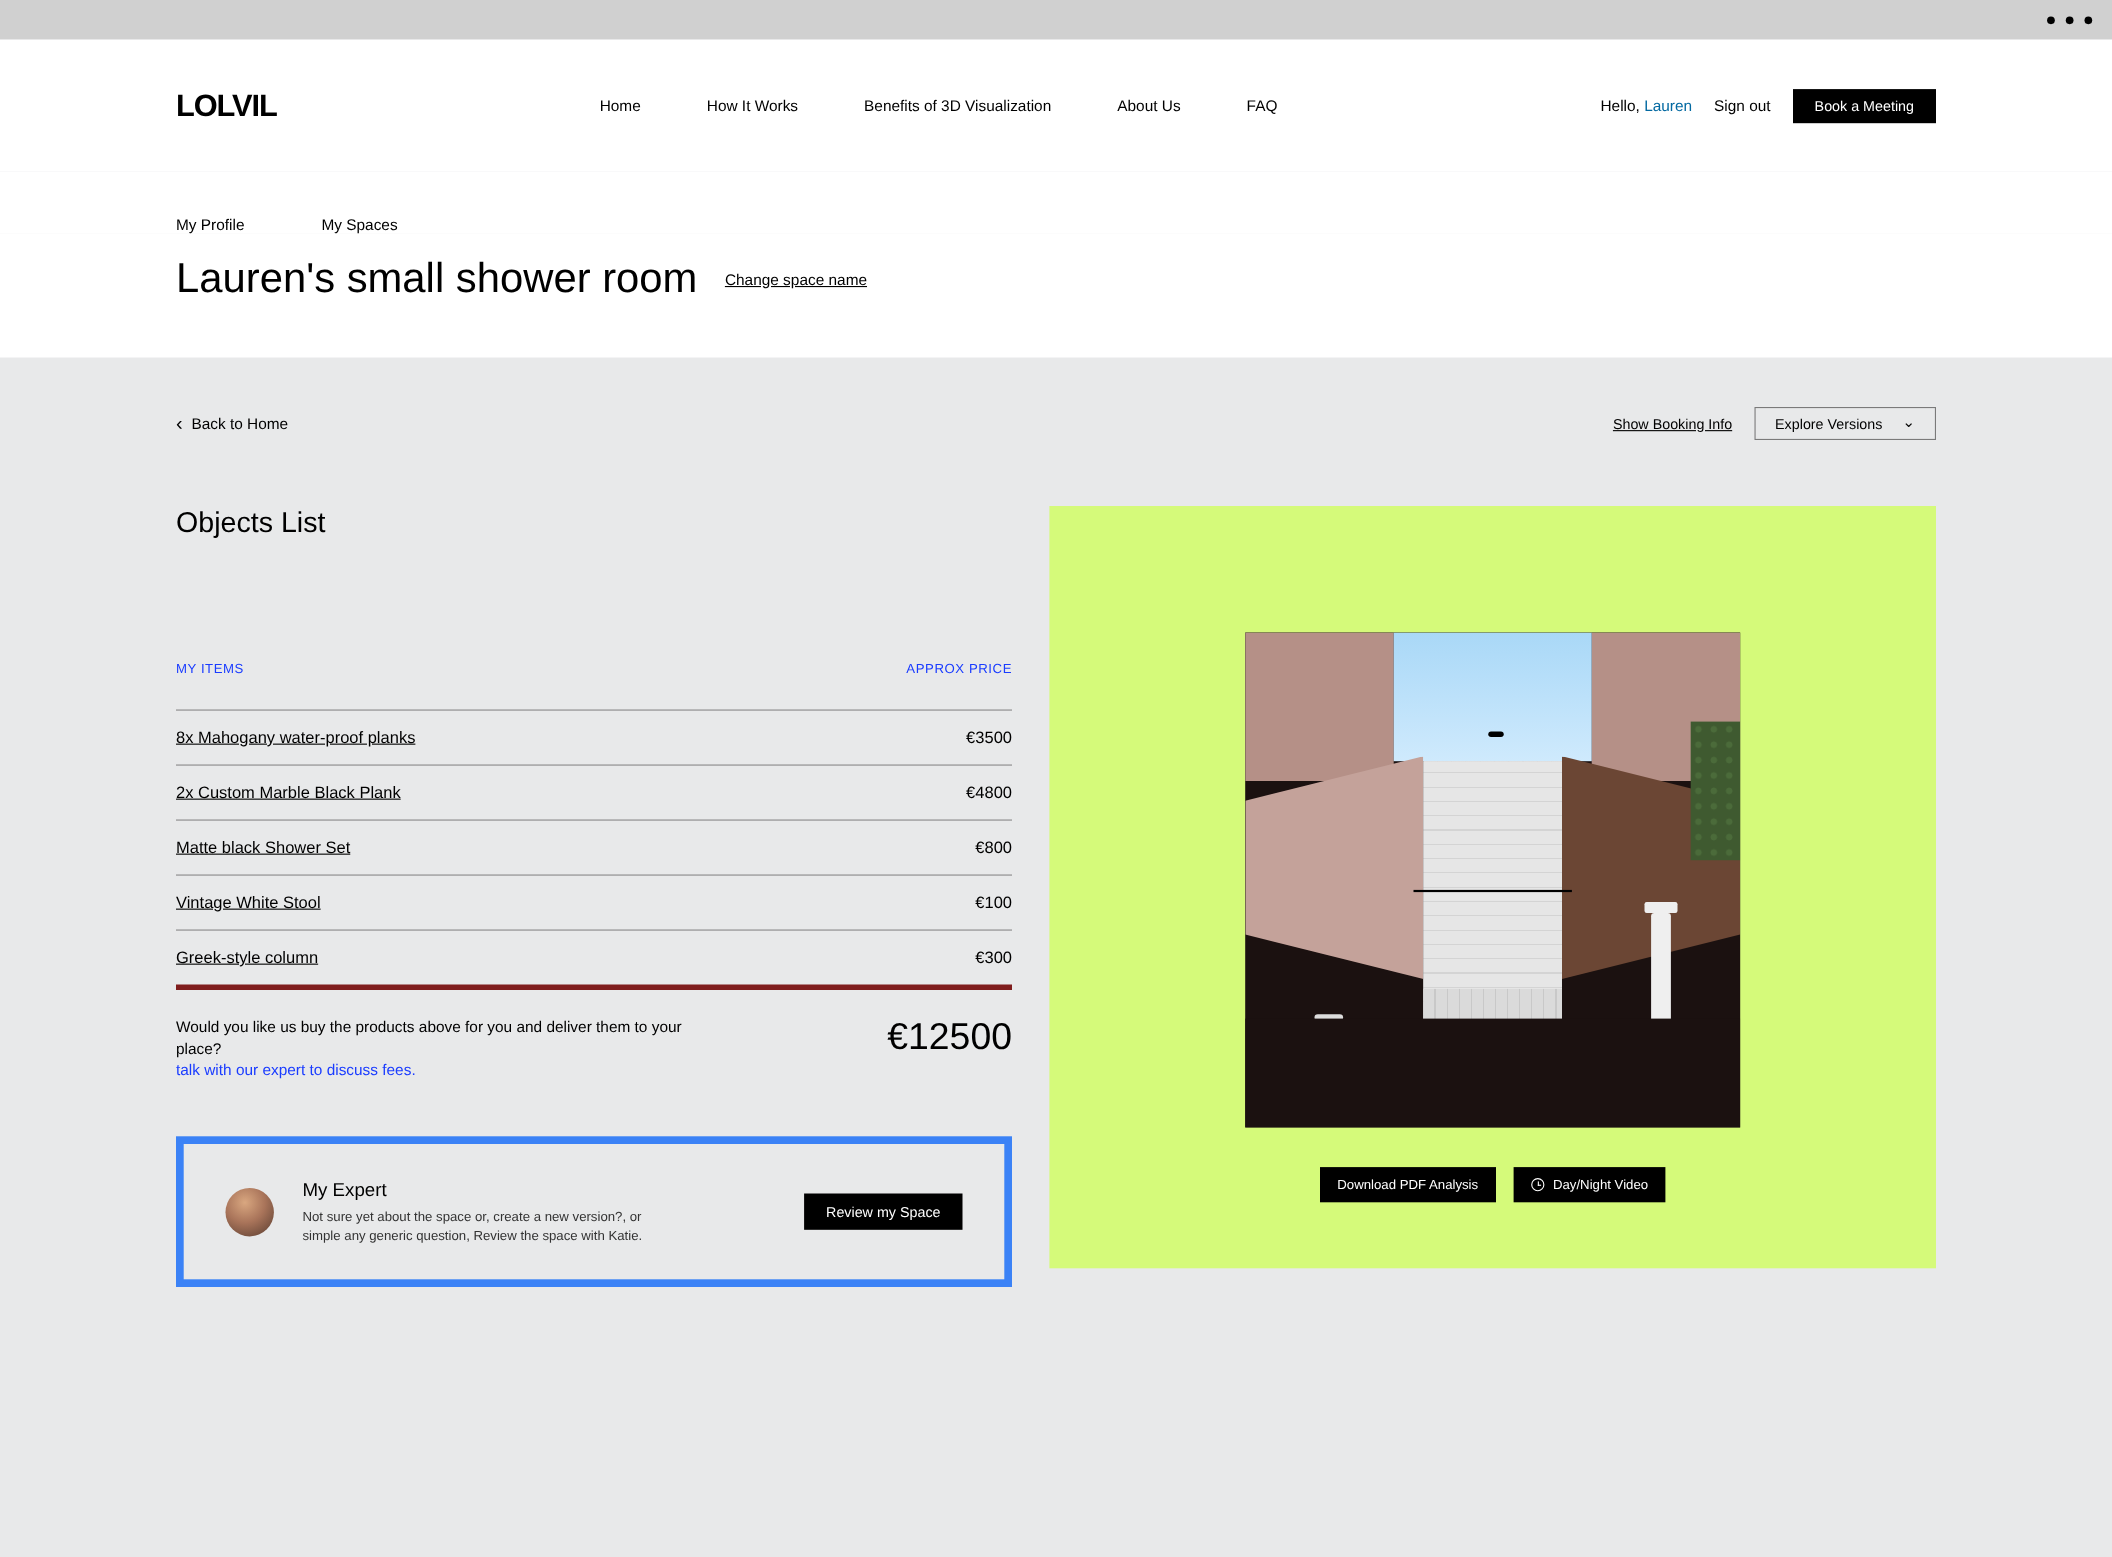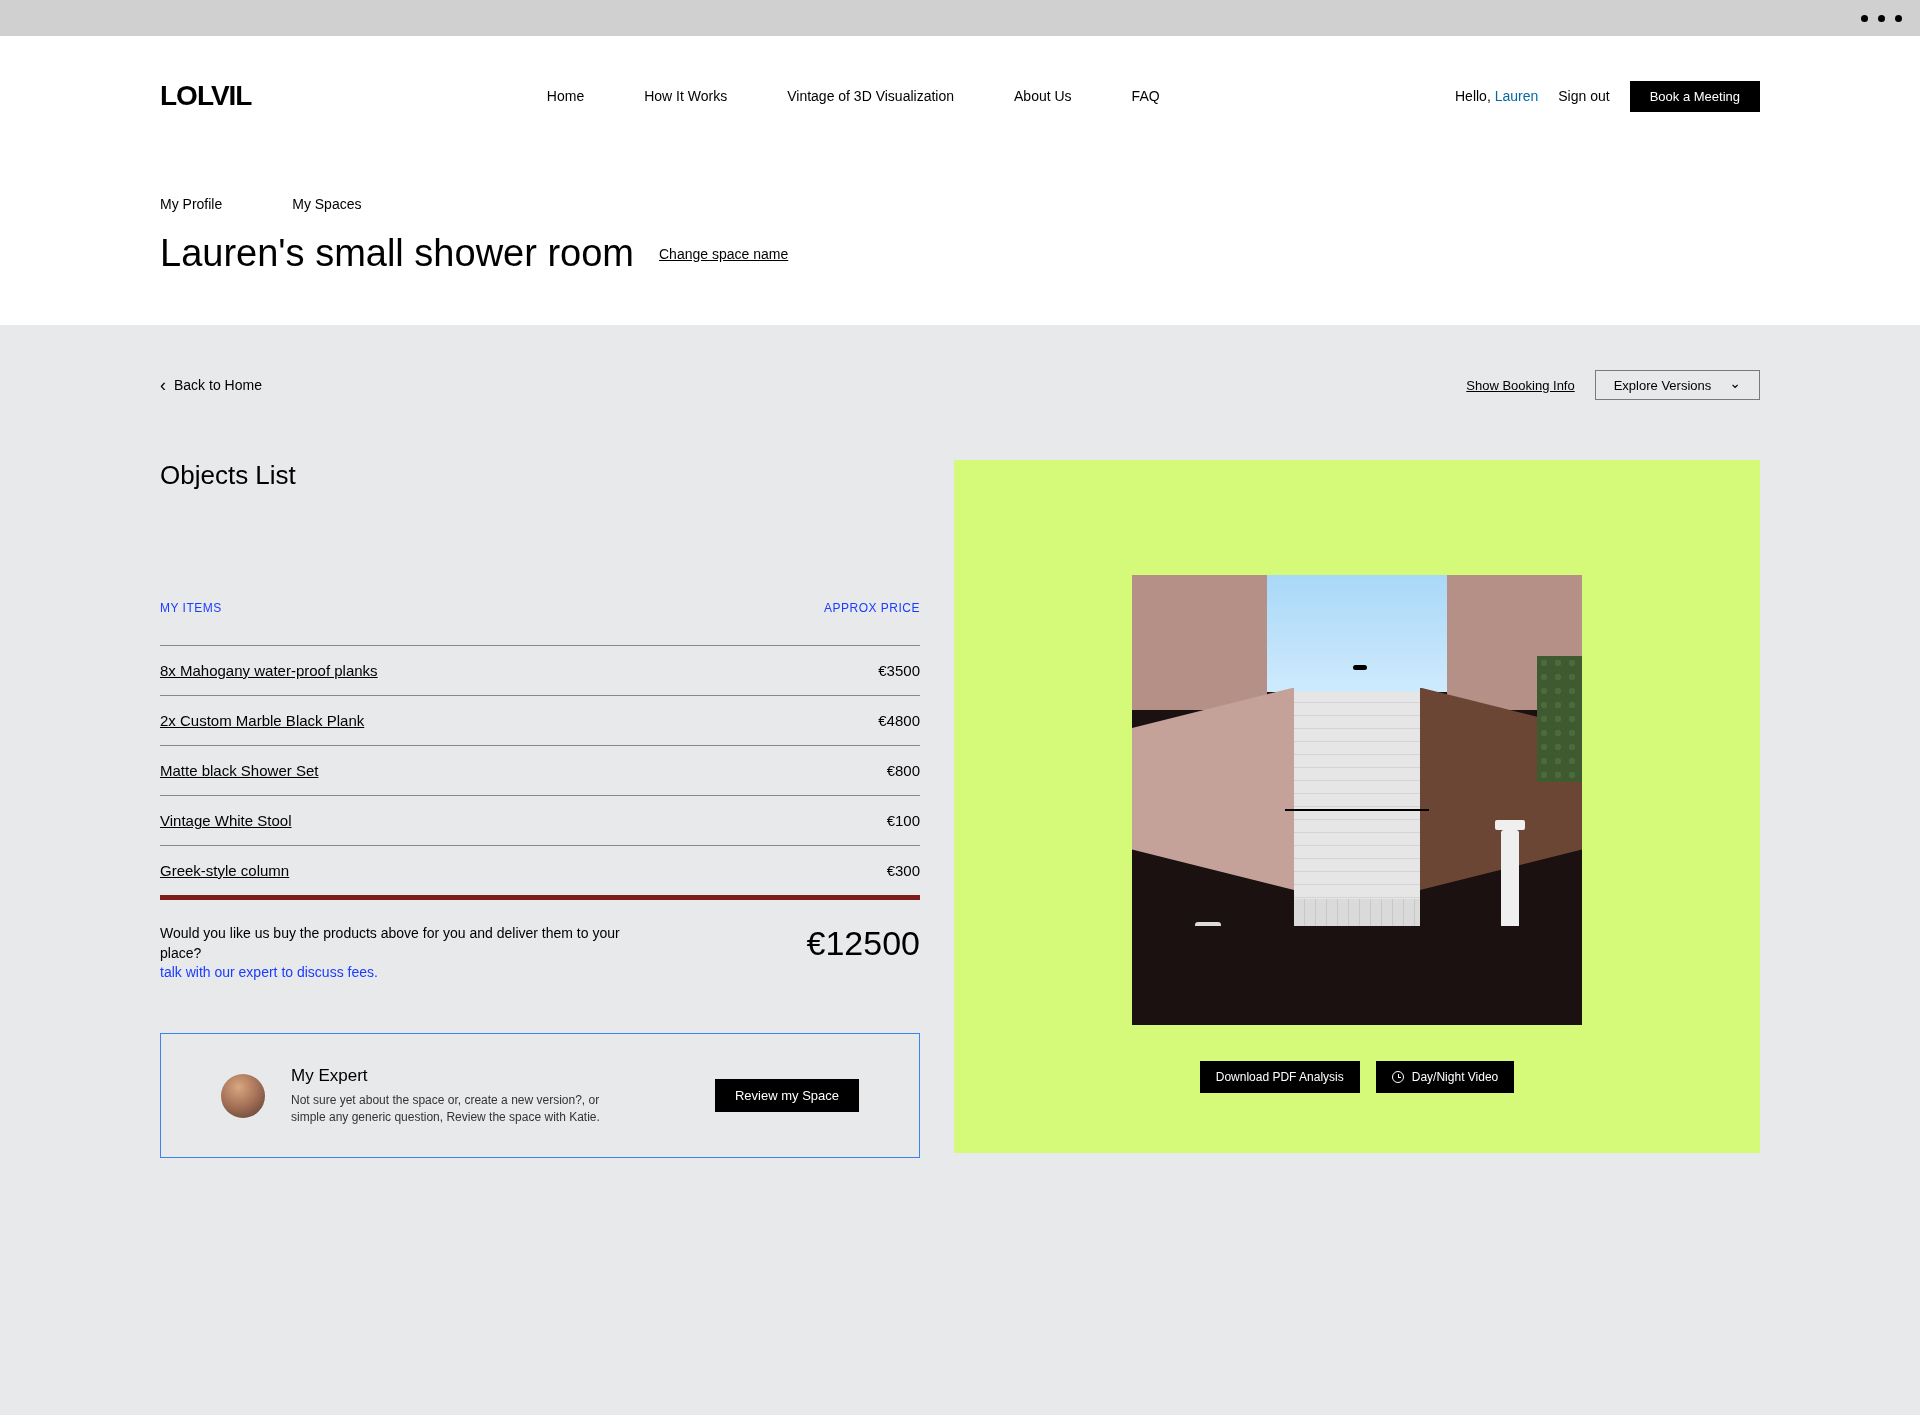--- a/index.html
+++ b/index.html
@@ -127,22 +127,22 @@
     display: flex;
     justify-content: space-between;
     align-items: flex-start;
     margin-top: 24px;
   }
   .total-text { font-size: 14px; max-width: 460px; line-height: 1.4;}
   .talk-link { color: #1a3cff; cursor: pointer; }
   .total-amount { font-size: 34px; font-weight: 400;}
   .expert-card {
     margin-top: 50px;
-    border: 1px solid #3b82f6;
-    padding: 32px 60px;
+    border: 7px solid #3b82f6;
+    padding: 32px 38px;
     display: flex;
     align-items: center;
     justify-content: space-between;
   }
   .expert-left { display:flex; align-items:center; gap:26px;}
   .avatar {
     width:44px; height:44px; border-radius:50%;
     background: radial-gradient(circle at 40% 30%, #d9a780 0%, #a9745a 45%, #553a2e 100%);
   }
   .expert-info h3 { font-size:17px; font-weight:500; margin-bottom:6px;}
@@ -258,21 +258,21 @@
   <div class="dot"></div>
   <div class="dot"></div>
   <div class="dot"></div>
 </div>
 
 <div class="topbar">
   <div class="logo">LOLVIL</div>
   <div class="nav">
     <a>Home</a>
     <a>How It Works</a>
-    <a>Vintage of 3D Visualization</a>
+    <a>Benefits of 3D Visualization</a>
     <a>About Us</a>
     <a>FAQ</a>
   </div>
   <div class="account">
     <span>
       <span>Hello, </span><span class="username">Lauren</span>
     </span>
     <a class="signout">Sign out</a>
     <div class="book-btn">Book a Meeting</div>
   </div>

